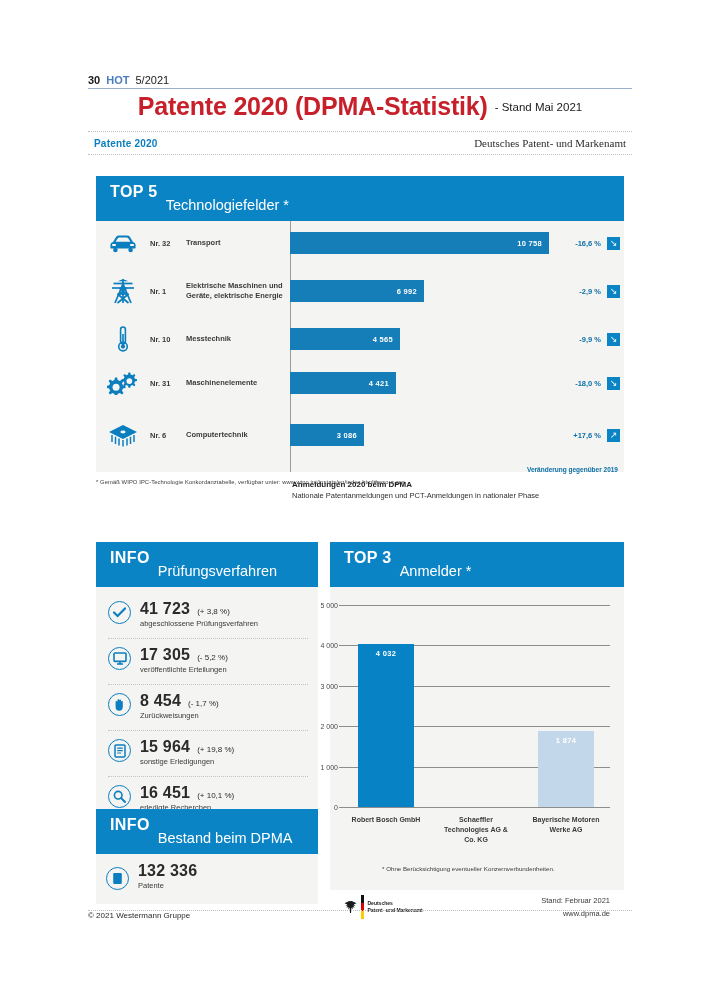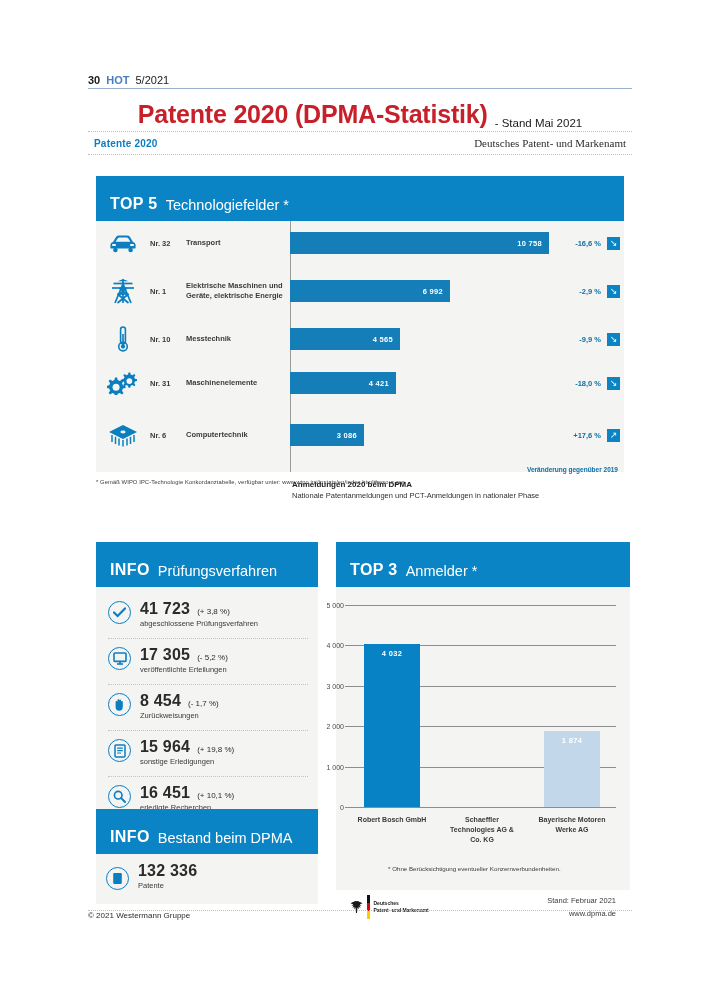--- a/index.html
+++ b/index.html
@@ -18,23 +18,23 @@
     padding-bottom: 2px;
     border-bottom: 1.5px solid #9ab0cf;
     margin-top: 16px;
   }
   .pg-num { font-size: 11px; font-weight: bold; color: #1a1a1a; }
   .pg-hot { font-size: 11px; font-weight: bold; color: #4a7cc0; }
   .pg-issue { font-size: 11px; color: #1a1a1a; }
 
   
   .art-title-wrap {
-    position: absolute; left: 88px; top: 100px; width: 544px;
+    position: absolute; left: 88px; top: 92px; width: 544px;
     text-align: center;
-    display: flex; align-items: flex-end; justify-content: center; gap: 7px;
+    display: flex; align-items: center; justify-content: center; gap: 7px;
   }
   .art-title { font-size: 25px; font-weight: bold; color: #c8202a; letter-spacing: -0.2px; }
   .art-sub { font-size: 11.5px; color: #1a1a1a; }
 
   
   .info {
     position: absolute; left: 88px; top: 131px; width: 544px; height: 770px;
   }
 
   
@@ -45,21 +45,21 @@
     display: flex; justify-content: space-between; align-items: center;
     padding: 5px 6px 5px 6px;
   }
   .ig-head-left { font-size: 10px; font-weight: bold; color: #0b7ec0; letter-spacing: .2px; }
   .ig-head-right { font-size: 11px; color: #2b2b2b; font-family: "Liberation Serif", serif; }
 
   
   .panel { background: #f4f4f2; }
   .panel-title {
     background: #0b84c6; color: #fff;
-    display: flex; align-items: flex-end; gap: 8px;
+    display: flex; align-items: flex-start; gap: 8px;
     padding: 7px 14px 8px 14px;
   }
   .pt-strong { font-size: 16px; font-weight: bold; letter-spacing: .4px; }
   .pt-light { font-size: 14.5px; font-weight: normal; margin-top: 14px; }
 
   
   .top5 { position: absolute; left: 8px; top: 45px; width: 528px; height: 296px; }
   .top5-body { position: relative; height: 243px; }
 
   .row {
@@ -112,21 +112,21 @@
   .pruef-line1 { display: flex; align-items: baseline; gap: 7px; }
   .pruef-num { font-size: 16px; font-weight: bold; color: #2b2b2b; letter-spacing: .2px; }
   .pruef-pct { font-size: 8px; color: #2b2b2b; }
   .pruef-desc { font-size: 7.5px; color: #3a3a3a; margin-top: 1px; }
   .sep-dotted { border-top: 1px dotted #c2c2c2; margin: 4px 0 0 2px; }
 
   .info-bestand { position: absolute; left: 8px; top: 678px; width: 222px; }
   .bestand-body { padding: 8px 10px 14px 10px; display: flex; align-items: flex-end; gap: 9px; }
 
   
-  .top3 { position: absolute; left: 248px; top: 411px; width: 294px; height: 348px; }
+  .top3 { position: absolute; left: 242px; top: 411px; width: 294px; height: 348px; }
   .top3-body { position: relative; height: 296px; }
   .plot { position: absolute; left: 14px; top: 18px; width: 266px; height: 202px; }
   .yaxis-label {
     position: absolute; right: 100%; transform: translateY(-50%);
     font-size: 7px; color: #4a4a4a; padding-right: 6px; white-space: nowrap;
   }
   .gridline { position: absolute; left: 0; right: 0; height: 1px; background: #8d8d8d; }
   .tick { position: absolute; left: -5px; width: 5px; height: 1px; background: #8d8d8d; }
   .col {
     position: absolute; bottom: 0; display: flex; justify-content: center; align-items: flex-start;
@@ -226,21 +226,21 @@
                 <path d="M8.5 17 L19.5 17"></path>
                 <path d="M8.5 17 L19.5 26 M19.5 17 L8.5 26"></path>
                 <path d="M10.5 11 L17.5 17 M17.5 11 L10.5 17"></path>
               </g>
               <path fill="#0b7ec0" d="M9 4.3 Q14 0.6 19 4.3 Z"></path>
             </svg>
         </div>
         <div class="row-nr">Nr. 1</div>
         <div class="row-label">Elektrische Maschinen und Geräte, elektrische Energie</div>
         <div class="row-barzone">
-          <div class="bar" style="width:160px">
+          <div class="bar" style="width:134px">
             <span>6 992</span>
           </div>
         </div>
         <div class="row-delta">-2,9 %</div>
         <div class="arrow-box">↘</div>
       </div>
 
       <div class="row" style="top:96px">
         <div class="row-icon">
           <svg width="14" height="28" viewBox="0 0 14 28">

